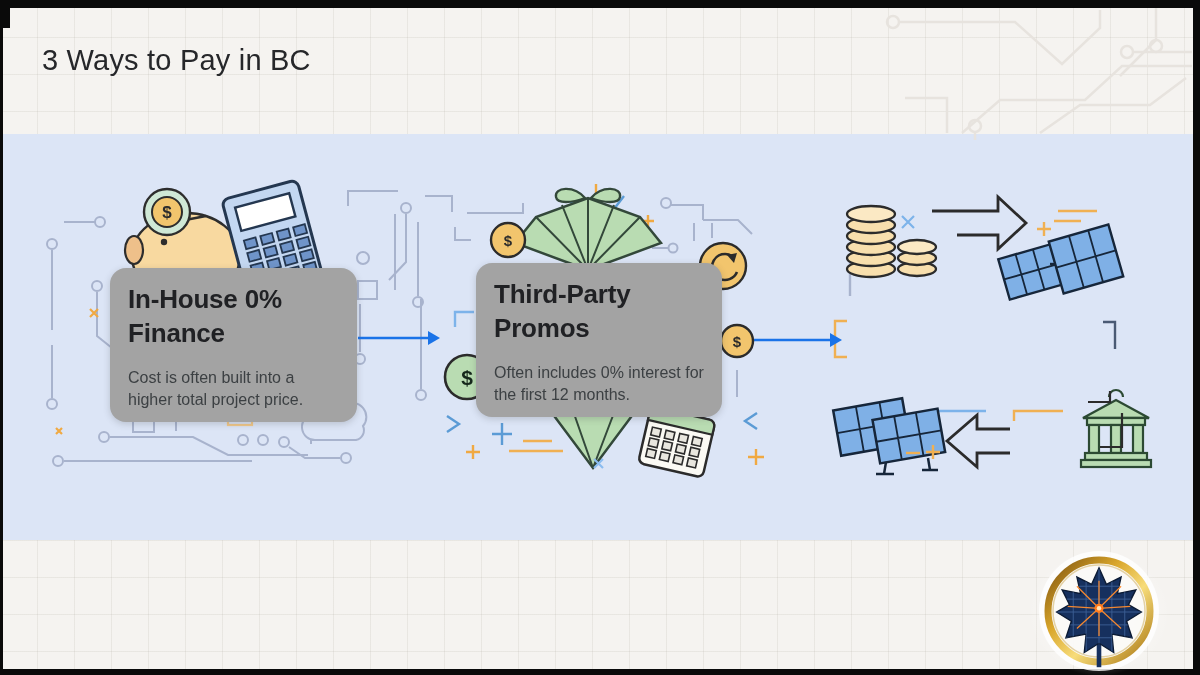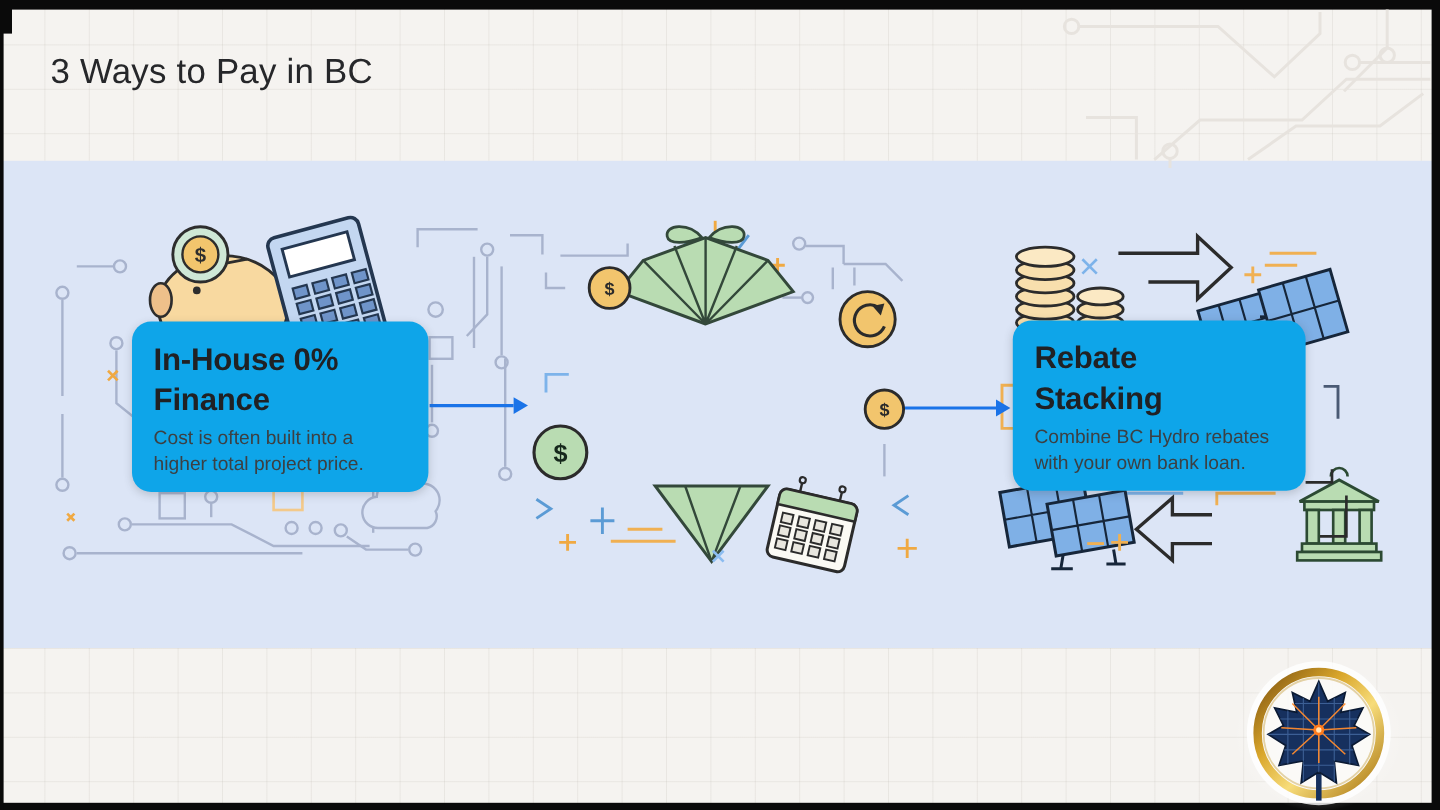--- a/index.html
+++ b/index.html
@@ -20,25 +20,25 @@
   .frame{position:absolute;background:#0a0a0a;}
   .frame-top{left:0;top:0;width:1200px;height:8px;}
   .frame-bottom{left:0;top:669px;width:1200px;height:6px;}
   .frame-left{left:0;top:0;width:3px;height:675px;}
   .frame-right{left:1193px;top:0;width:7px;height:675px;}
   .frame-corner{left:0;top:0;width:10px;height:28px;}
   
   .slide-title{position:absolute;left:42px;top:44px;font-size:29px;font-weight:500;
     color:#26272a;letter-spacing:.2px;}
   
-  .card{position:absolute;background:#0ea5e9;border-radius:16px;
+  .card{position:absolute;background:#a3a3a3;border-radius:16px;
     box-shadow:0 2px 7px rgba(60,64,67,.22);padding:14px 18px 10px 18px;box-sizing:border-box;z-index:3;}
   .card-title{font-size:26px;line-height:1.32;font-weight:600;color:#202124;
     letter-spacing:-.2px;max-width:178px;}
-  .card-desc{font-size:16px;line-height:1.42;color:#3c4043;margin-top:4px;max-width:212px;}
+  .card-desc{font-size:16px;line-height:1.42;color:#3c4043;margin-top:16px;max-width:212px;}
   .deco{position:absolute;left:0;top:0;z-index:1;}
   .logo-glow{position:absolute;left:1028px;top:550px;width:142px;height:126px;z-index:2;
     background:radial-gradient(closest-side,rgba(255,255,255,.95),rgba(255,255,255,0));}
   .logo{position:absolute;left:1022px;top:548px;z-index:3;}
   svg text.coin-txt{font-family:"Liberation Sans",sans-serif;font-weight:bold;}
 </style>
 </head>
 <body>
 
 <div class="stage">
@@ -317,25 +317,25 @@
         <text class="coin-txt" x="737" y="347" font-size="15" text-anchor="middle" fill="#2b2b2b">$</text>
       </g>
     </g>
   </svg>
 
   <div class="card" style="left:110px;top:268px;width:247px;min-height:140px;">
     <div class="card-title">In-House 0% Finance</div>
     <div class="card-desc">Cost is often built into a higher total project price.</div>
   </div>
 
-
-  <div class="card" style="left:844px;top:267px;width:244px;min-height:140px;">
-    <div class="card-title">Rebate Stacking</div>
-    <div class="card-desc">Combine BC Hydro rebates with your own bank loan.</div>
+  <div class="card" style="left:476px;top:263px;width:246px;min-height:144px;">
+    <div class="card-title">Third-Party Promos</div>
+    <div class="card-desc">Often includes 0% interest for the first 12 months.</div>
   </div>
+
 
   <div class="logo-glow"></div>
   <svg class="logo" width="155" height="125" viewBox="0 0 155 125">
     <defs>
       <linearGradient id="goldgrad" x1="0" y1="0" x2="1" y2="1">
         <stop offset="0" stop-color="#7a4f0e"></stop>
         <stop offset="0.35" stop-color="#d9a62b"></stop>
         <stop offset="0.6" stop-color="#f7dc7a"></stop>
         <stop offset="1" stop-color="#a87410"></stop>
       </linearGradient>

